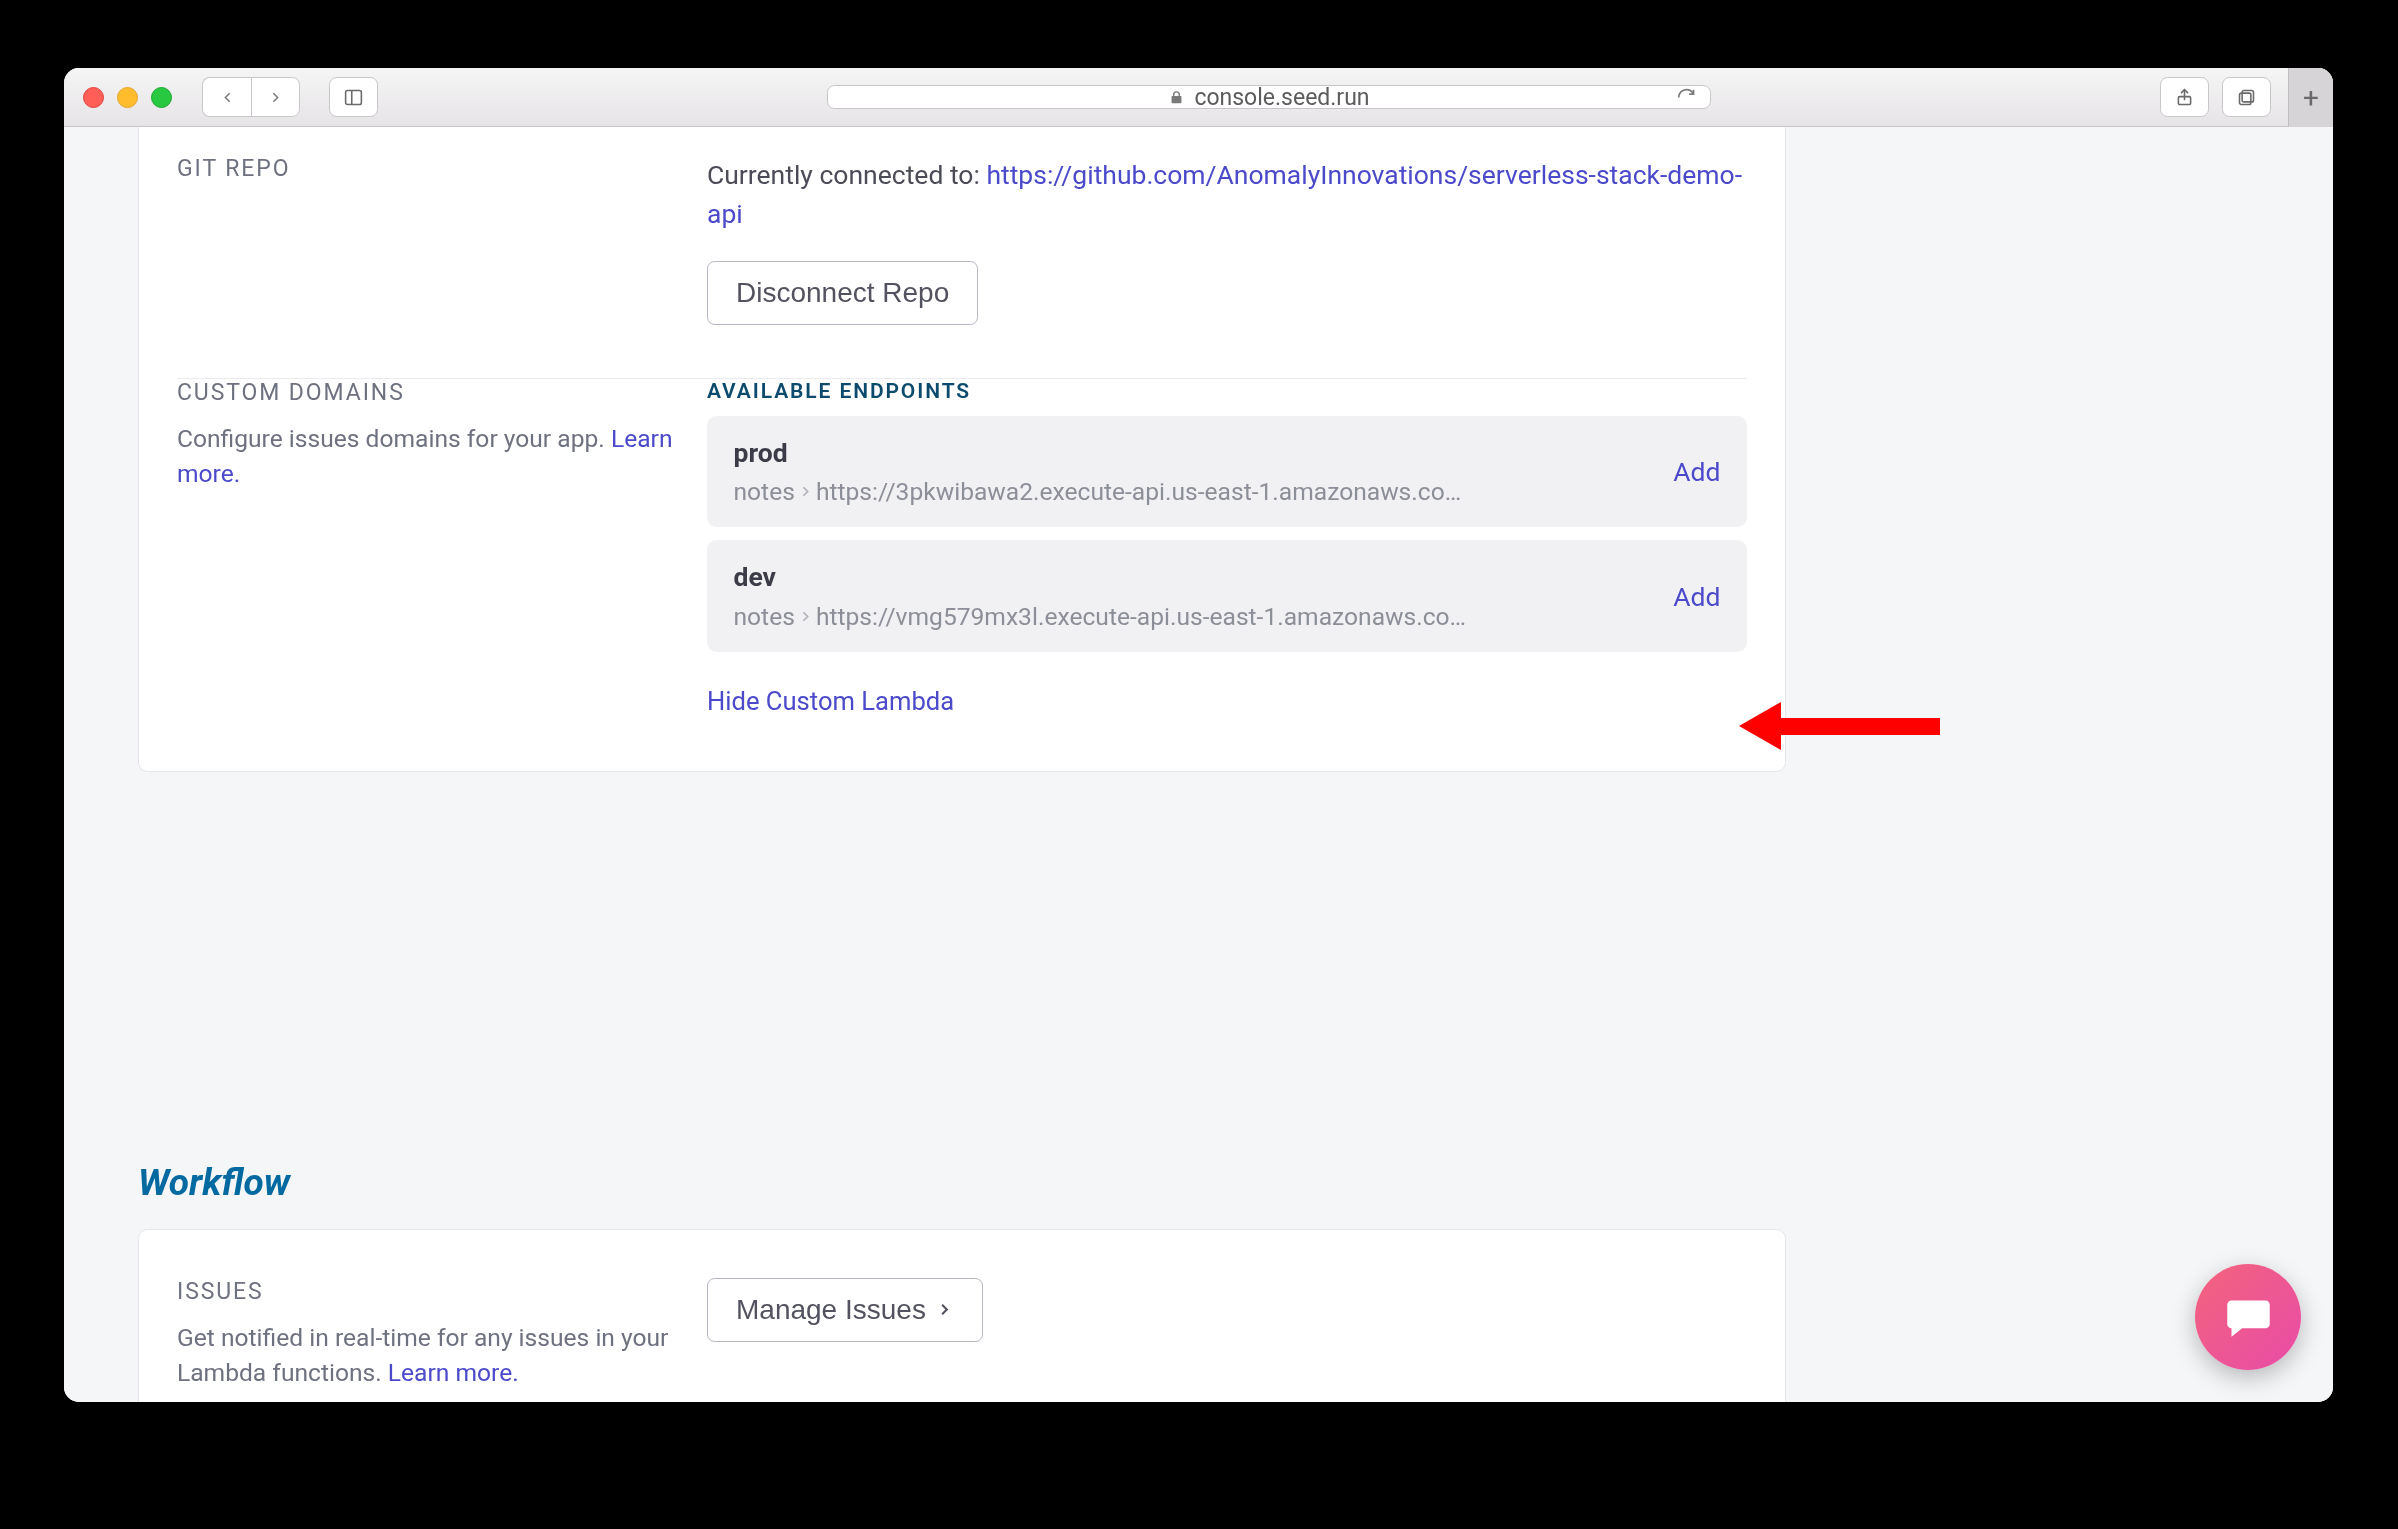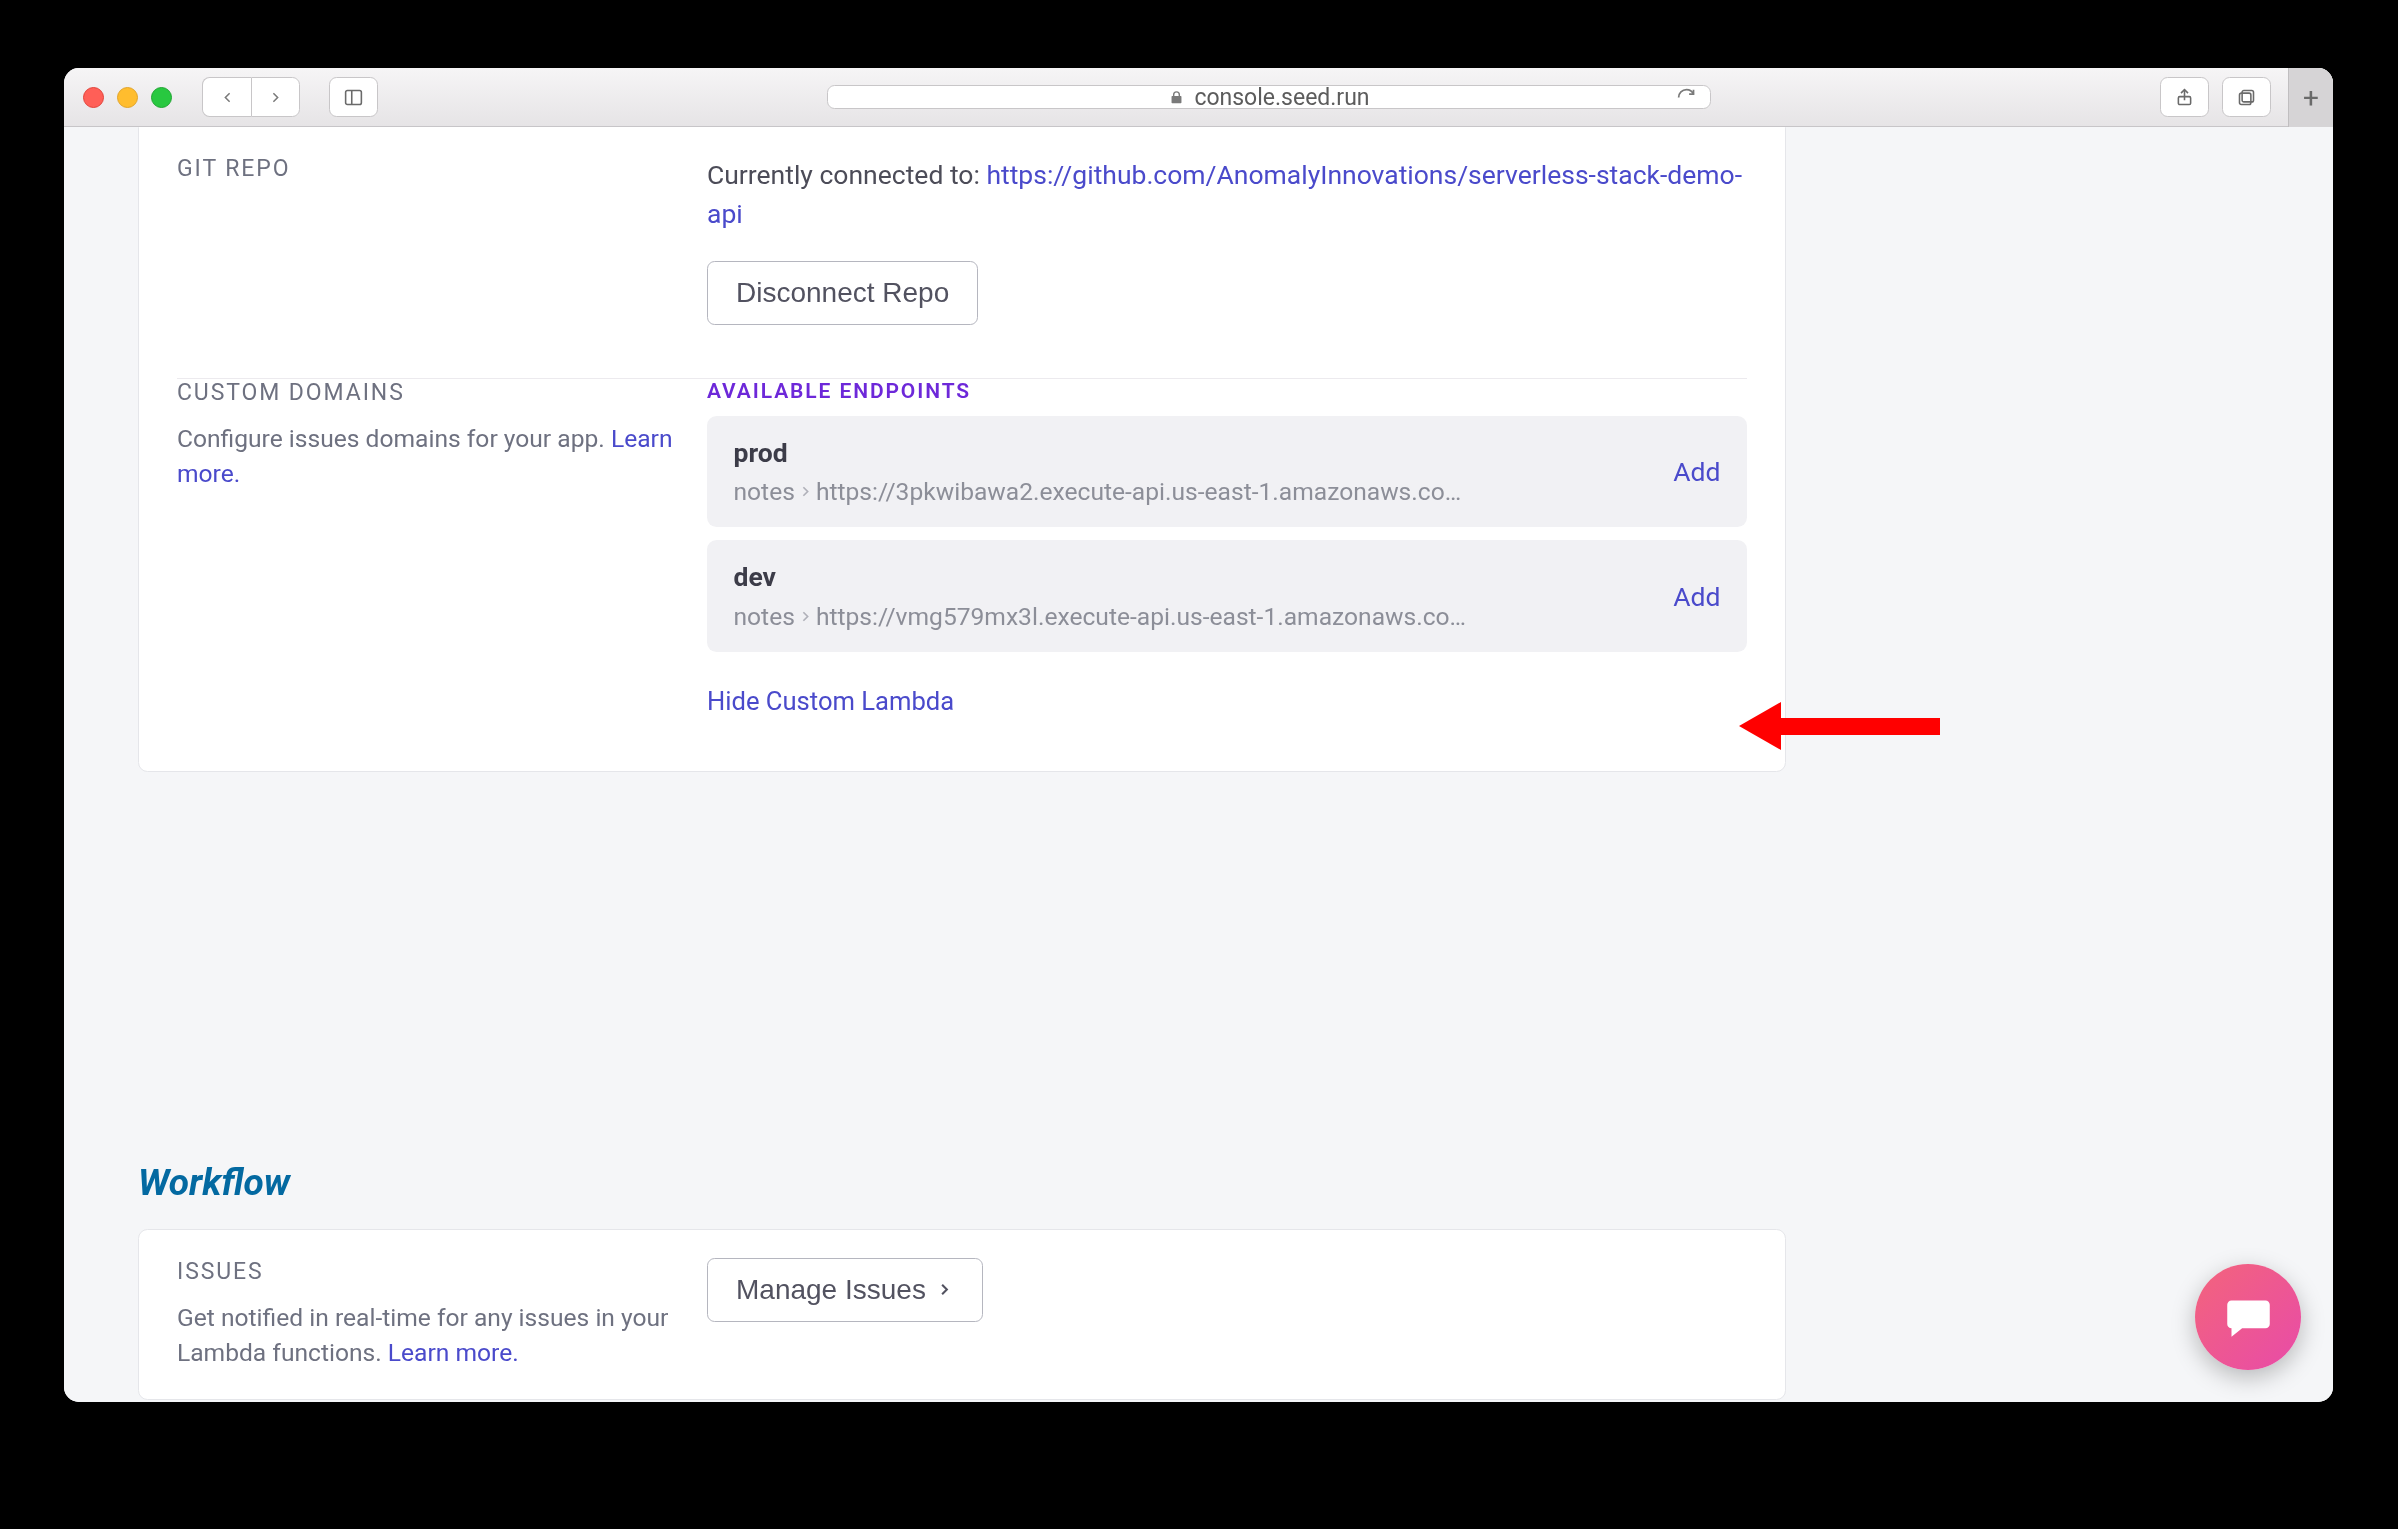--- a/index.html
+++ b/index.html
@@ -99,21 +99,21 @@
   .section-desc a, .link { color:#4a4acb; text-decoration:none; font-size:inherit;}
   .section-right { flex:1; min-width:0; }
   .connected-text { font-size:26.5px; color:#4c4c58; line-height:1.5;}
   .connected-text .link { word-break: normal; }
   .btn-outline {
     display:inline-flex; align-items:center; gap:9.5px; margin-top:26.5px;
     padding: 15px 28px; font-size:28px; color:#525260;
     background:#fff; border:1.9px solid #b5b6bf; border-radius:7.6px;
   }
   .subheading {
-    font-size:21px; letter-spacing:1.9px; color:#6d28d9; font-weight:600;
+    font-size:21px; letter-spacing:1.9px; color:#0c4a6e; font-weight:600;
     text-transform:uppercase; margin-bottom:13.2px;
   }
   .endpoint {
     background:#f1f1f4; border-radius:9.5px; padding:21px 26.5px;
     display:flex; align-items:center; gap:23px; margin-bottom:13.2px;
     min-width:0;
   }
   .endpoint-main { flex:1; min-width:0; }
   .ep-name { font-size:26.5px; font-weight:700; color:#3c3c48; }
   .ep-url-row { display:flex; align-items:center; gap:2px; font-size:24.6px; color:#8c8e98; margin-top:9.5px; min-width:0;}
@@ -264,21 +264,21 @@
             <a class="ep-add">Add</a>
           </div>
 
           <a class="hide-link">Hide Custom Lambda</a>
         </div>
       </div>
     </div>
 
     <div style="position:absolute; left:74px; right:547px; top:979px;">
       <div class="workflow-heading">Workflow</div>
-      <div class="content-card workflow" style="position:relative; left:0; right:0; top:0; padding:28px 38px;">
+      <div class="content-card workflow" style="position:relative; left:0; right:0; top:0; padding:48px 38px;">
         <div class="section" style="border:none;margin:0;padding:0;">
           <div class="section-left">
             <div class="section-title">ISSUES</div>
             <div class="section-desc">
               <span>Get notified in real-time for any issues in your Lambda functions. </span><a class="link">Learn more.</a>
             </div>
           </div>
           <div class="section-right">
             <button class="btn-outline" style="margin-top:0;">
               <span>Manage Issues</span>

